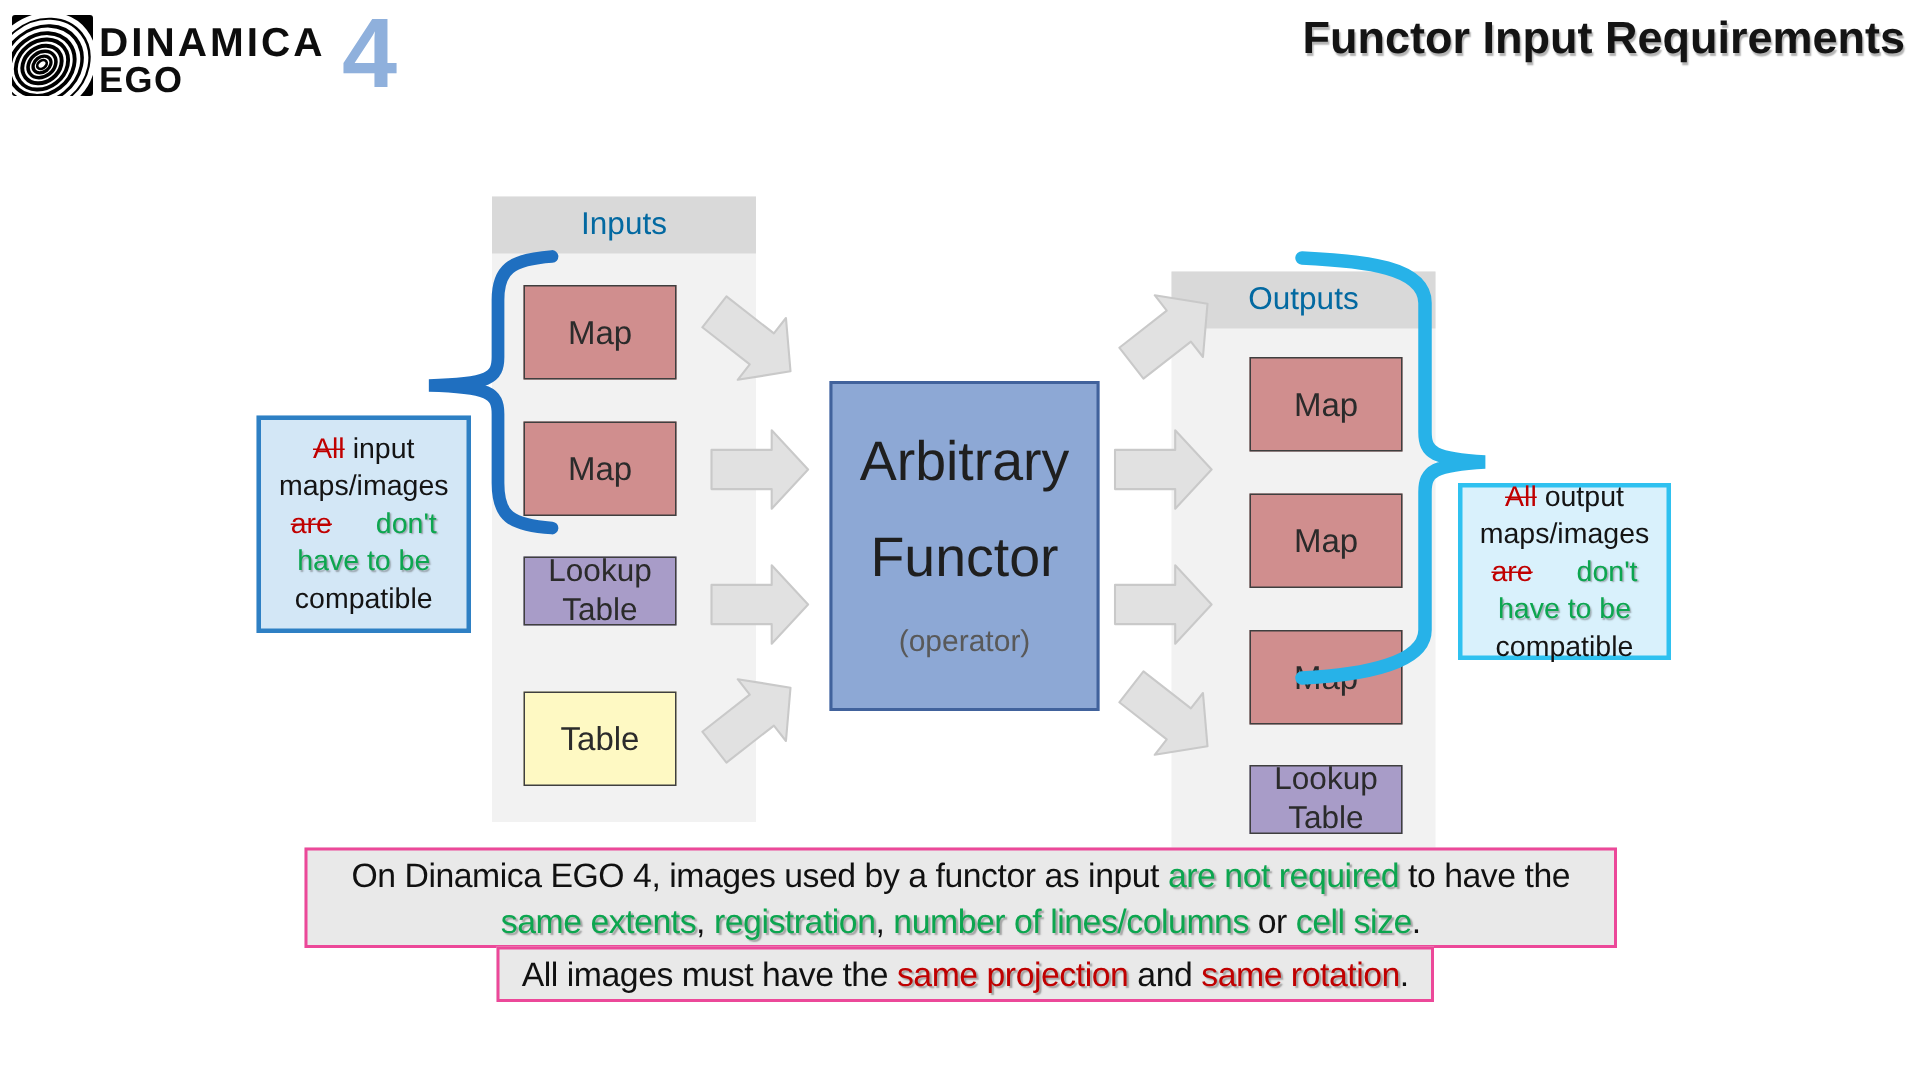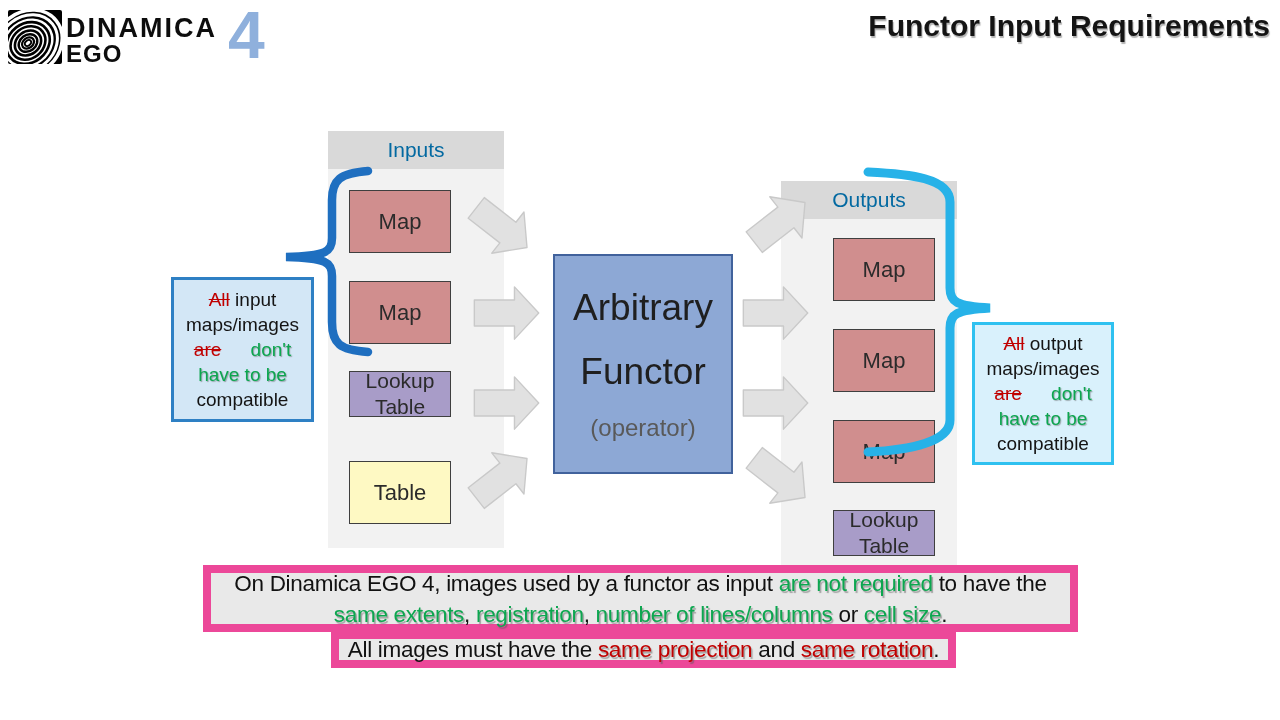--- a/index.html
+++ b/index.html
@@ -37,44 +37,44 @@
   .lookup { background:#a89cc8; height:46px; font-size:21px; }
   .table  { background:#fef9c3; height:63px; }
 
   
   .functor-box {
     left:553px; top:254px; width:180px; height:220px;
     background:#8da8d5; border:2px solid #41629c;
     display:flex; flex-direction:column; align-items:center; justify-content:center;gap:16px;
   }
   .functor-line { font-size:37px; color:#1f1f1f; line-height:48px; }
-  .functor-sub  { font-size:24px; color:#595959; line-height:32px; }
+  .functor-sub  { font-size:20px; color:#595959; line-height:32px; }
 
   
   .block-arrow { position:absolute; width:72px; height:56px; }
   .block-arrow svg { width:100%; height:100%; }
   .rot-dr { transform:rotate(38deg); }
   .rot-ur { transform:rotate(-38deg); }
 
   
   .brace { position:absolute; pointer-events:none; }
 
   
   .callout {
     position:absolute; text-align:center; font-size:19px; line-height:25px; color:#141414;
     display:flex; align-items:center; justify-content:center; padding:6px;
   }
   .callout-left  { left:171px; top:277px; width:143px; height:145px; background:#d3e7f6; border:3px solid #2e80c4; }
-  .callout-right { left:972px; top:322px; width:142px; height:143px; background:#d9f1fc; border:3px solid #2fc1f0; }
+  .callout-right { left:972px; top:322px; width:142px; height:118px; background:#d9f1fc; border:3px solid #2fc1f0; }
   .seg-redstrike { color:#c00000; text-decoration:line-through;margin-top:48px; }
   .seg-green { color:#0ca64f; text-shadow:1px 1px 1px rgba(80,80,80,0.45);margin-left:24px; }
 
   
   .note {
-    position:absolute; background:#e9e9e9; border:8px solid #ec4899;
+    position:absolute; background:#e9e9e9; border:2px solid #ec4899;
     display:flex; flex-direction:column; align-items:center; justify-content:center;
     color:#111; letter-spacing:-0.3px;
   }
   .note1 { left:203px; top:565px; width:875px; height:67px; font-size:22.5px; line-height:31px; text-align:center; }
   .note2 { left:331px; top:631px; width:625px; height:37px; font-size:22.5px; }
   .note .g { color:#0ca64f; text-shadow:1.5px 1.5px 1px rgba(90,90,90,0.5); }
   .note .r { color:#c00000; text-shadow:1.5px 1.5px 1px rgba(90,90,90,0.5); }
 </style>
 </head>
 <body>

